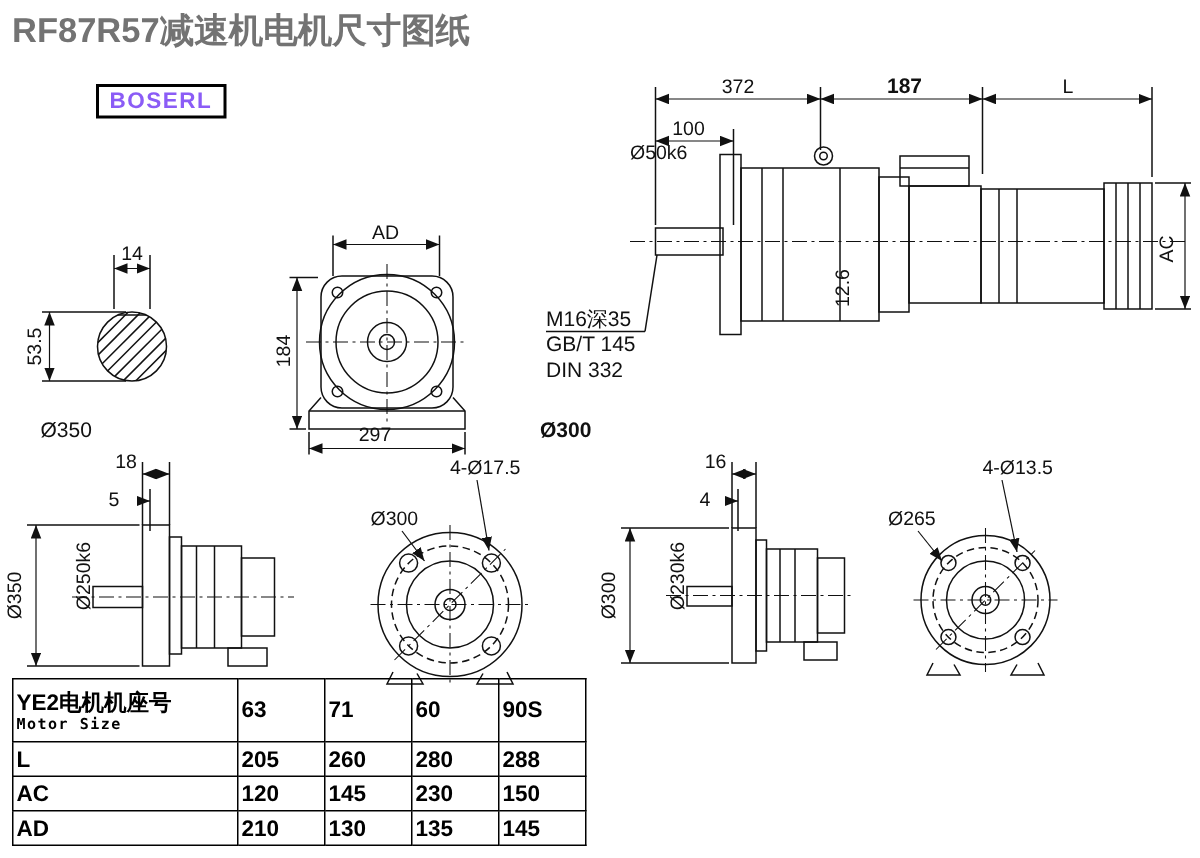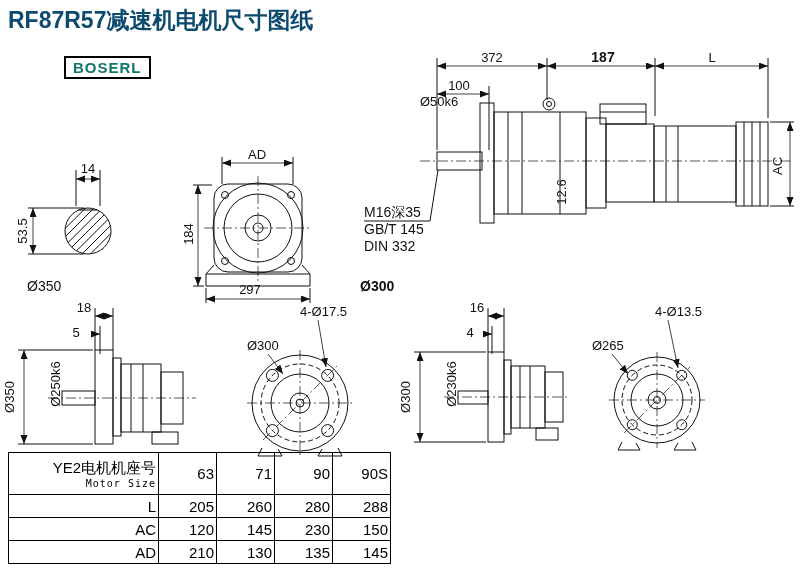--- a/index.html
+++ b/index.html
@@ -11,34 +11,34 @@
            padding: 1px 7px; font-size: 15px; font-weight: bold; letter-spacing: 1px; }
   svg.art { position: absolute; left: 0; top: 0; }
   .art line, .art rect, .art circle, .art path { stroke: #111; fill: none; stroke-width: 1; }
   .art .dim { stroke-width: 0.8; }
   .art .cl  { stroke-width: 0.7; stroke-dasharray: 10 3 2 3; }
   .art .bc  { stroke-dasharray: 5 3; }
   .art text { stroke: none; fill: #111; font-size: 13px; font-family: "Liberation Sans", sans-serif; }
   .art text.b   { font-weight: bold; font-size: 14px; }
   .art text.big { font-size: 14px; }
   table.spec { position: absolute; left: 8px; top: 452px; border-collapse: collapse; table-layout: fixed; }
-  .spec td { border: 1px solid #000; text-align: right; vertical-align: middle;
-             font-size: 15px; height: 23px; padding: 0 2px; }
+  .spec td { border: 1px solid #000; text-align: left; vertical-align: middle;
+             font-size: 15px; height: 23px; padding: 0 2px; font-weight: bold; }
   .spec td.hdr { width: 150px; height: 42px; }
   .spec td.num { width: 58px; }
   .spec .cn { font-size: 15px; }
   .spec .en { font-size: 10px; font-family: "DejaVu Sans Mono", monospace; letter-spacing: 1px; }
 </style>
 </head>
 <body>
 
 <div class="page">
 
-  <h1 class="title" style="color: #0c4a6e;">RF87R57减速机电机尺寸图纸</h1>
-  <div class="logo" style="color: #0f766e;">BOSERL</div>
+  <h1 class="title" style="color: #737373;">RF87R57减速机电机尺寸图纸</h1>
+  <div class="logo" style="color: #8b5cf6;">BOSERL</div>
 
   <svg class="art" width="800" height="572" viewBox="0 0 800 572">
     <defs>
       <marker id="arr" orient="auto-start-reverse" markerUnits="userSpaceOnUse" markerWidth="10" markerHeight="8" refX="9" refY="3.5">
         <path d="M0,0 L9,3.5 L0,7 Z" style="fill:#111;stroke:none"></path>
       </marker>
     </defs>
 
     <g>
       <line x1="437" y1="58" x2="437" y2="150"></line>
@@ -245,21 +245,21 @@
 
   <table class="spec">
     <tbody>
         <tr>
       <td class="hdr">
         <div class="cn">YE2电机机座号</div>
         <div class="en">Motor Size</div>
       </td>
       <td class="num">63</td>
       <td class="num">71</td>
-      <td class="num">90</td>
+      <td class="num">60</td>
       <td class="num">90S</td>
     </tr>
     <tr>
       <td>L</td>
       <td class="num">205</td>
       <td class="num">260</td>
       <td class="num">280</td>
       <td class="num">288</td>
     </tr>
     <tr>

